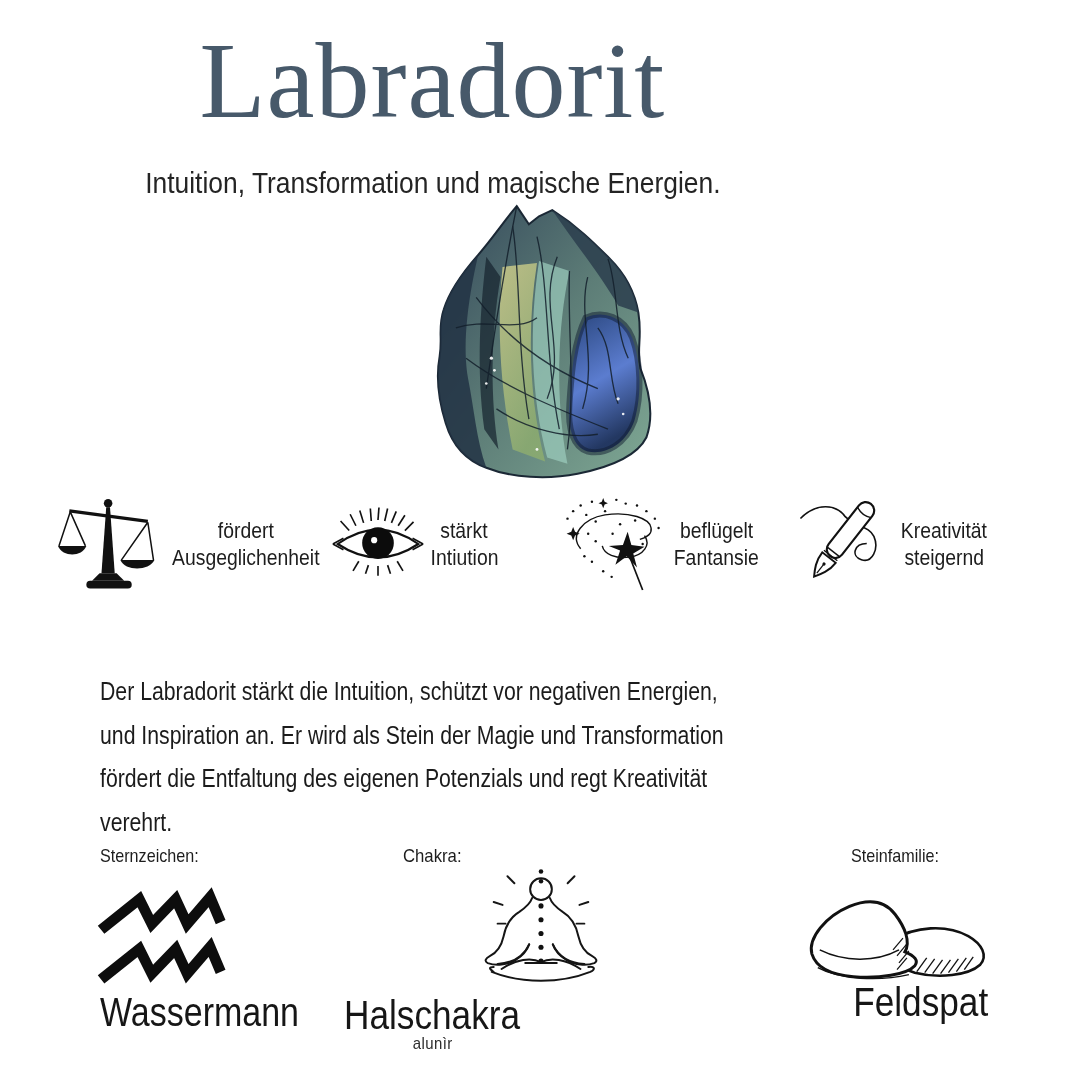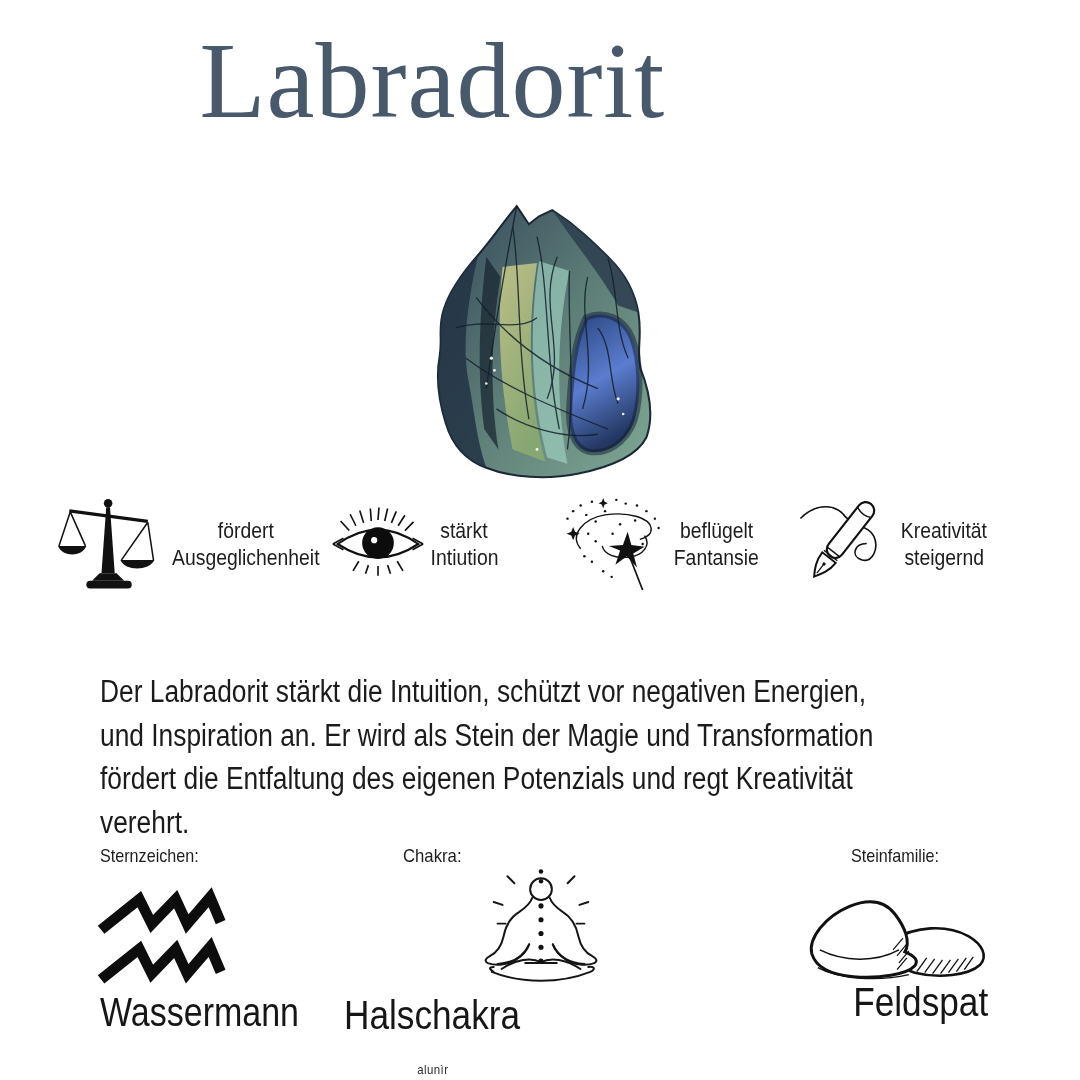--- a/index.html
+++ b/index.html
@@ -10,33 +10,36 @@
   .cx{display:inline-block;transform:scaleX(0.88);transform-origin:50% 50%;}
   .cxl{display:inline-block;transform:scaleX(0.85);transform-origin:0 50%;white-space:nowrap;}
   .title{top:16px;font-family:"Liberation Serif", serif;font-size:108px;line-height:1.2;
          color:#47596a;letter-spacing:1px;font-weight:400;}
   .subtitle{top:166px;font-size:30px;color:#242424;}
   .stone{left:404px;top:196px;}
   .features{top:488px;left:58px;width:964px;display:flex;}
   .feature{flex:1 1 0;display:flex;flex-direction:row;align-items:center;}
   .feature .iconbox{height:112px;display:flex;align-items:center;justify-content:center;}
   .feature .flabel{font-size:22px;line-height:27px;text-align:center;color:#1d1d1d;}
-  .desc{left:100px;top:670px;width:920px;font-size:31px;color:#1b1b1b;}
+  .desc{left:100px;top:670px;width:920px;font-size:25px;color:#1b1b1b;}
   .desc .dline{height:43.5px;line-height:43.5px;}
   .attr-head{top:845px;font-size:19px;color:#1d1d1d;}
   .attr-val{font-size:40px;color:#161616;}
-  .footer{top:1062px;font-size:13px;color:#2c2c2c;letter-spacing:0.5px;}
+  .footer{top:1034px;font-size:17px;color:#2c2c2c;letter-spacing:0.5px;}
   svg{display:block;}
 </style>
 </head>
 <body>
 
 <div class="canvas">
 
   <div class="abs center title">Labradorit</div>
+  <div class="abs center subtitle">
+    <span class="cx">Intuition, Transformation und magische Energien.</span>
+  </div>
 
   <div class="abs stone">
     <svg width="266" height="294" viewBox="0 0 240 290">
       <defs>
         <linearGradient id="g1" x1="0" y1="0" x2="1" y2="1">
           <stop offset="0" stop-color="#33475a"></stop>
             <stop offset="0.5" stop-color="#5d7d77"></stop>
             <stop offset="1" stop-color="#7fa894"></stop>
         </linearGradient>
         <linearGradient id="gBlue" x1="0" y1="0" x2="0.3" y2="1">

